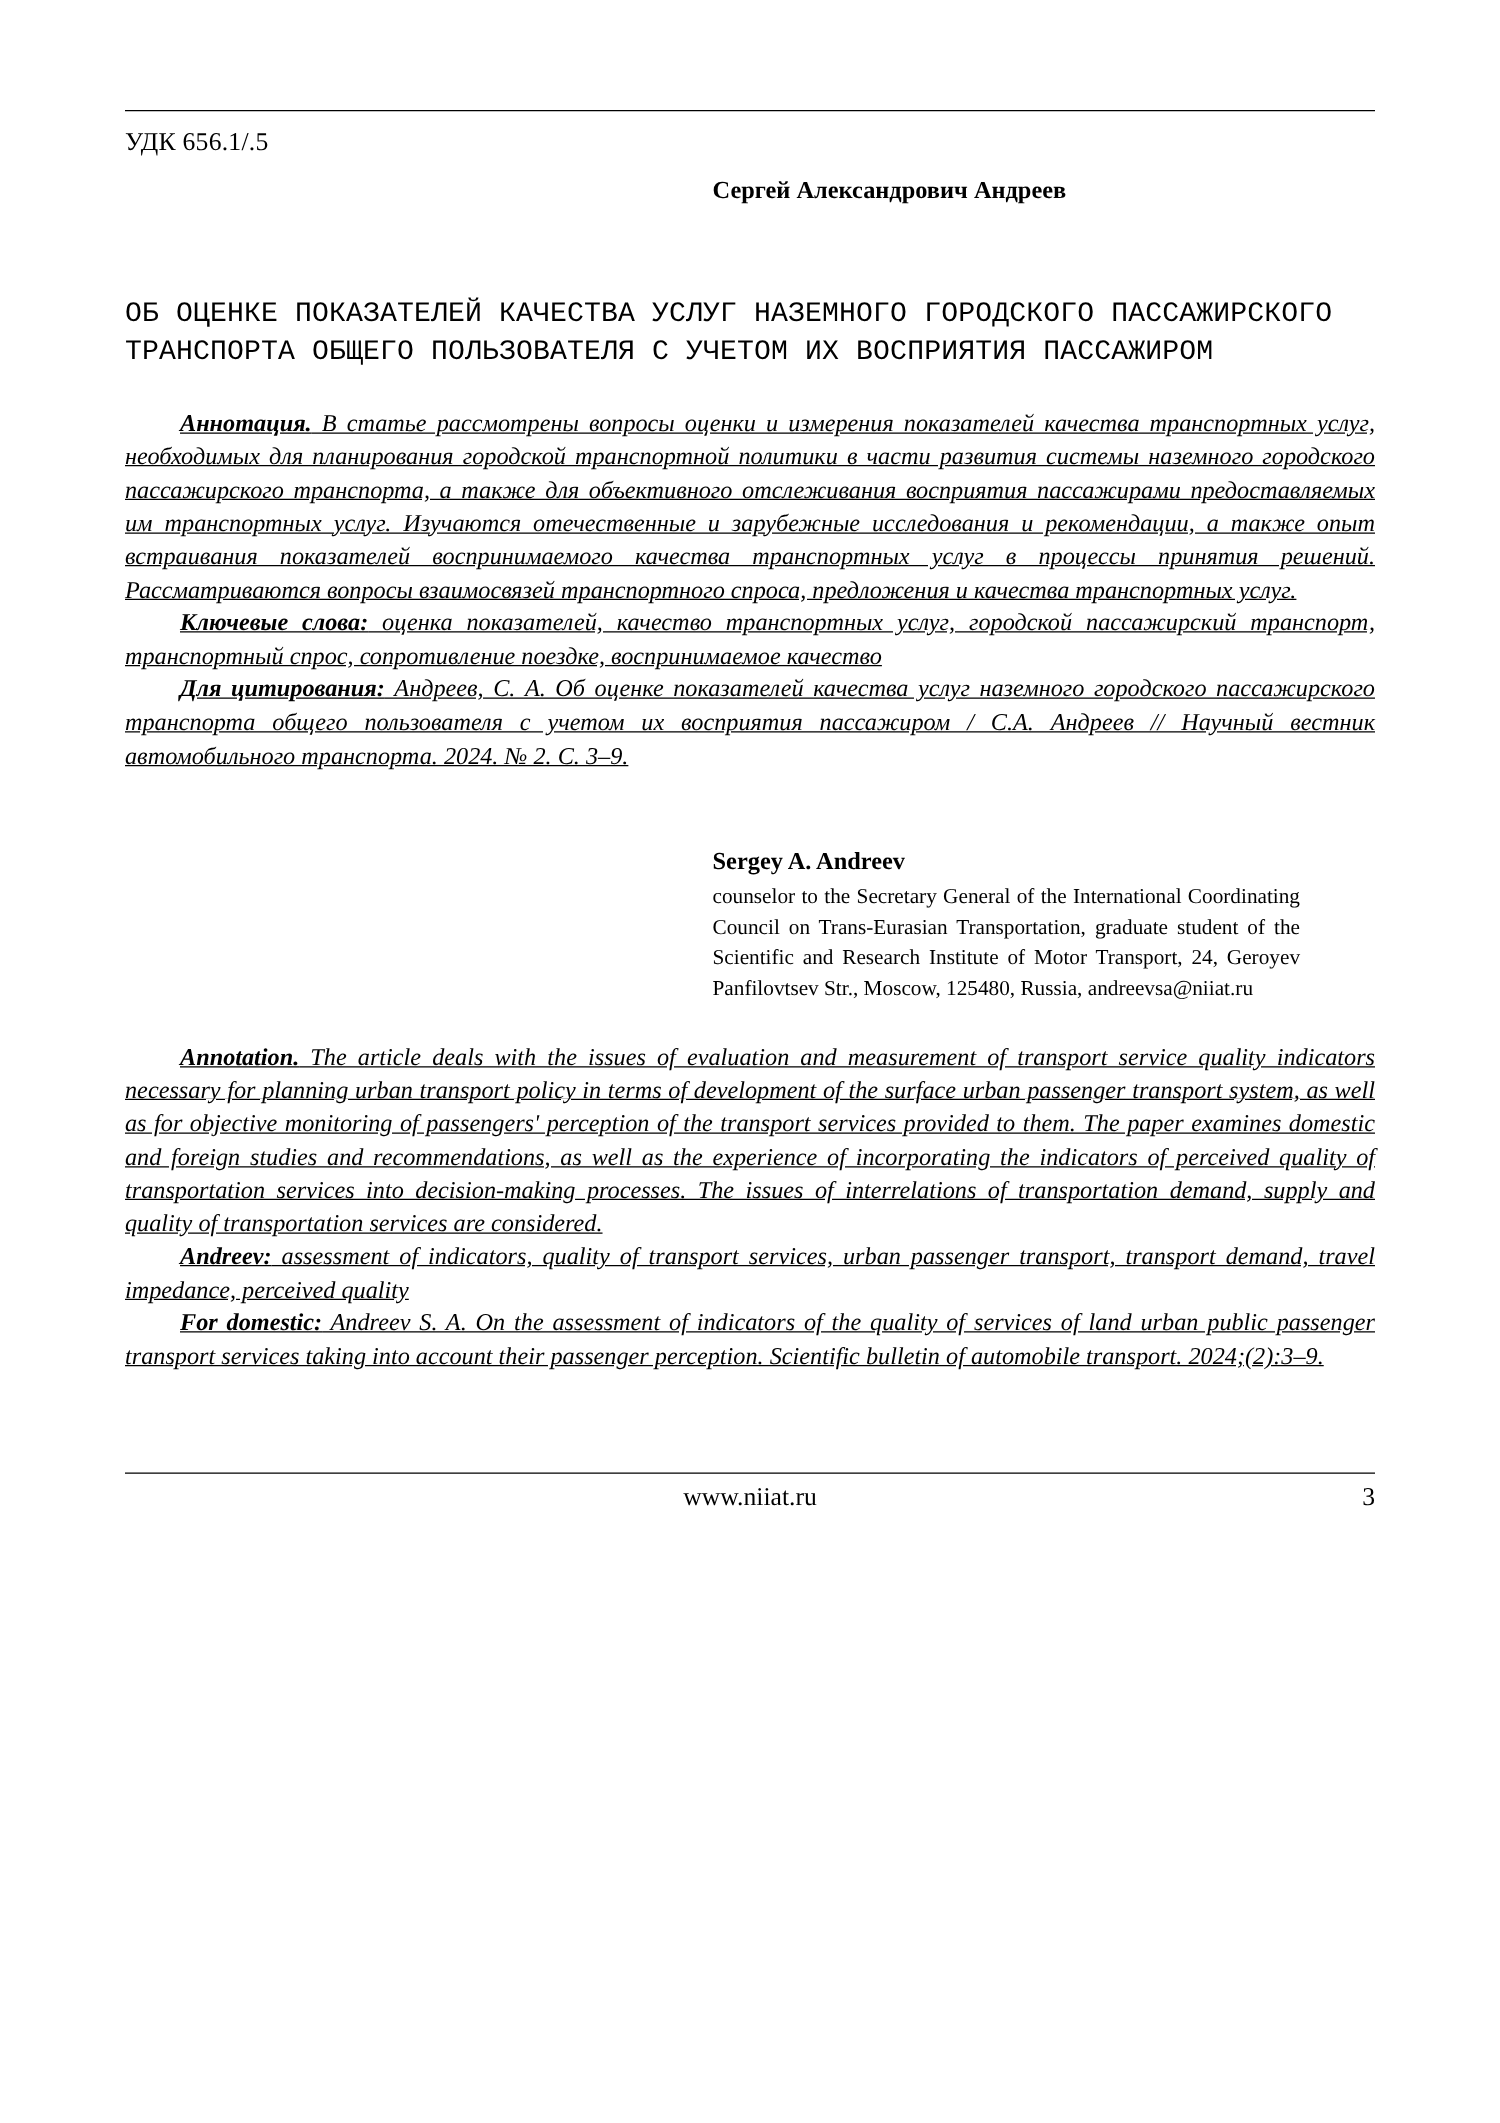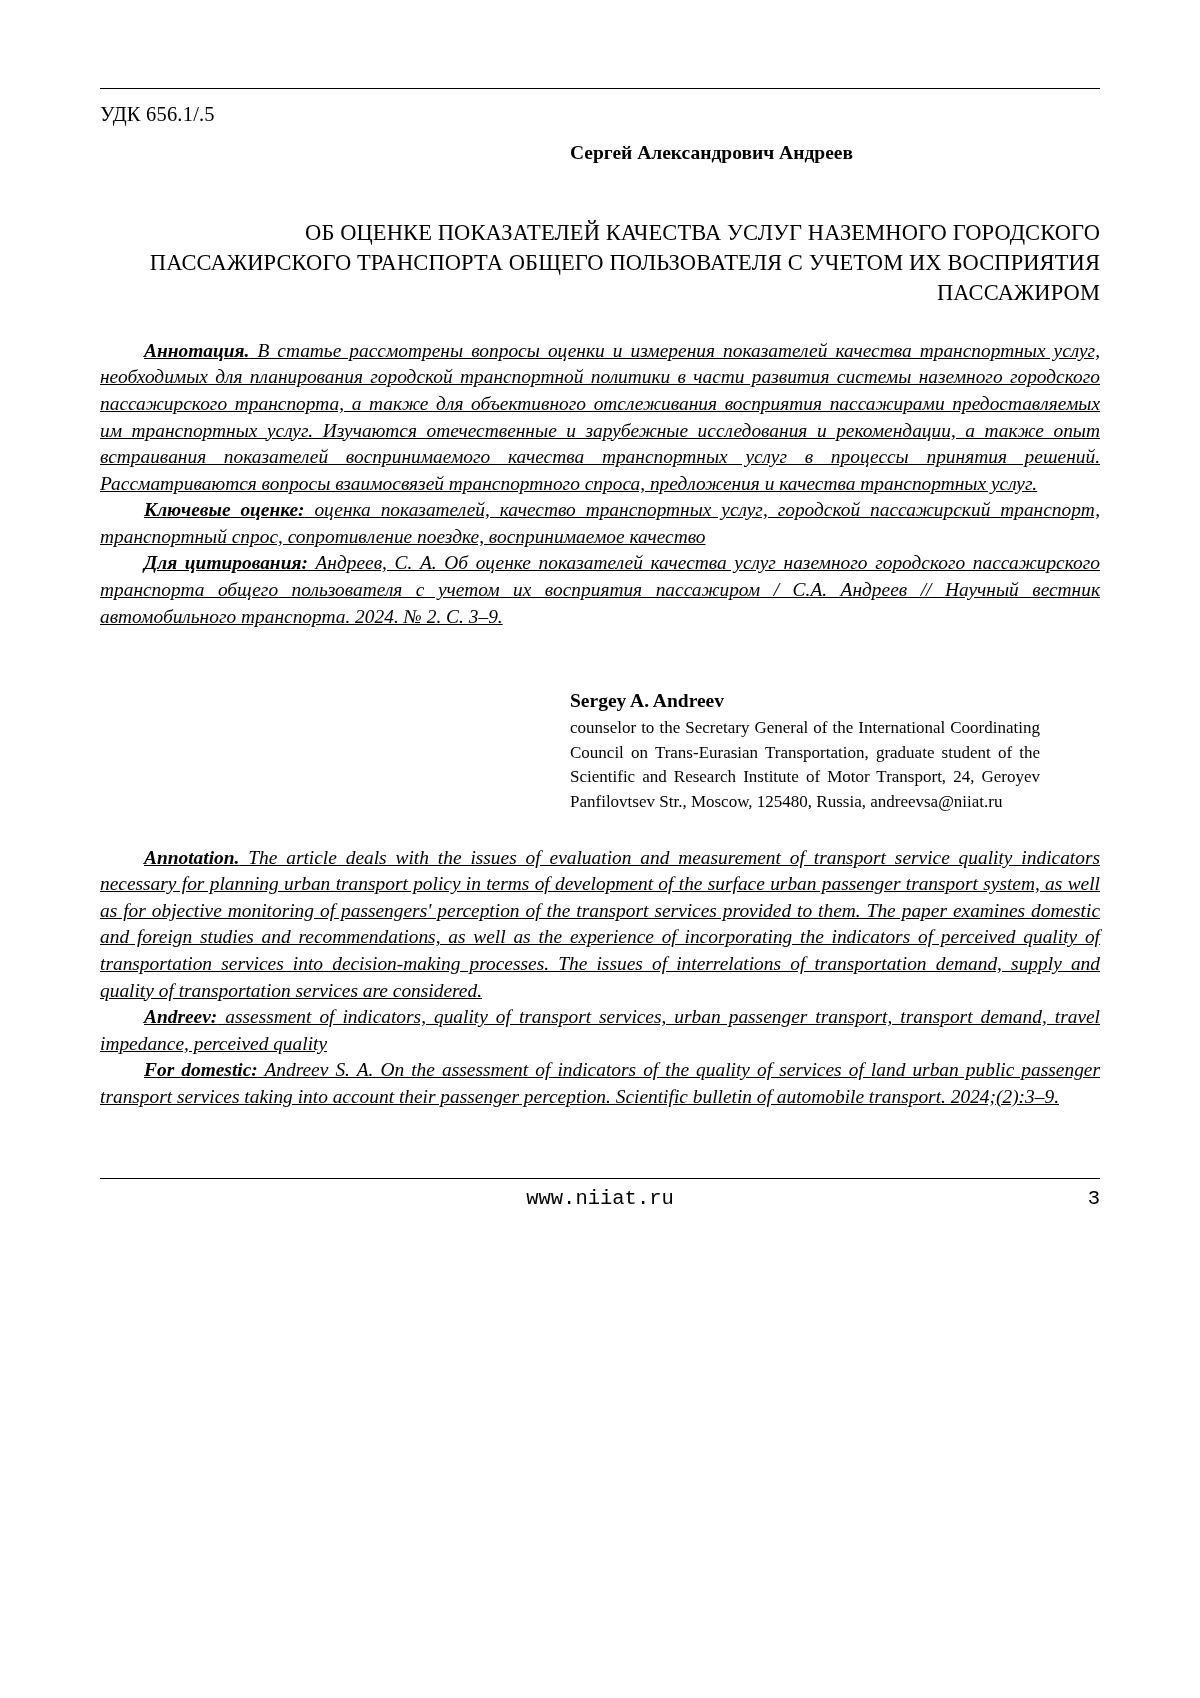--- a/index.html
+++ b/index.html
@@ -50,27 +50,28 @@
   }
   .author-affil {
     font-size: 19px;
     line-height: 1.42;
     text-align: justify;
     text-align-last: left;
     hyphens: manual;
   }
 
   .title {
-    text-align: right;
+    text-align: left;
     font-size: 22.5px;
     line-height: 1.33;
-    margin-top: 54px;
+    margin-top: 73px;
     margin-bottom: 0;
     font-weight: normal;
     letter-spacing: 0.1px;
+    font-family: Liberation Mono, monospace;
   }
   .title-en {
     text-align: center;
     font-size: 22.5px;
     line-height: 1.33;
     margin-top: 46px;
     font-weight: normal;
   }
 
   .abstract {
@@ -108,21 +109,20 @@
     right: 0;
     bottom: 56px;
     width: 100%;
   }
   .footer-inner {
     display: flex;
     align-items: baseline;
     position: relative;
     padding-top: 8px;
     font-size: 20.5px;
-    font-family: Liberation Mono, monospace;
   }
   .footer-site {
     margin: 0 auto;
   }
   .footer-page {
     position: absolute;
     right: 0;
     top: 8px;
     font-size: 20.5px;
   }
@@ -137,21 +137,21 @@
   <div class="udk">УДК 656.1/.5</div>
 
   <div class="author-block">
     <div class="author-name">Сергей Александрович Андреев</div>
   </div>
 
   <h1 class="title">ОБ ОЦЕНКЕ ПОКАЗАТЕЛЕЙ КАЧЕСТВА УСЛУГ НАЗЕМНОГО ГОРОДСКОГО ПАССАЖИРСКОГО ТРАНСПОРТА ОБЩЕГО ПОЛЬЗОВАТЕЛЯ С УЧЕТОМ ИХ ВОСПРИЯТИЯ ПАССАЖИРОМ</h1>
 
   <div class="abstract">
     <p><span class="lead">Аннотация.</span><span> В статье рассмотрены вопросы оценки и измерения показателей качества транспортных услуг, необходимых для планирования городской транспортной политики в части развития системы наземного городского пассажирского транспорта, а также для объективного отслеживания восприятия пассажирами предоставляемых им транспортных услуг. Изучаются отечественные и зарубежные исследования и рекомендации, а также опыт встраивания показателей воспринимаемого качества транспортных услуг в процессы принятия решений. Рассматриваются вопросы взаимосвязей транспортного спроса, предложения и качества транспортных услуг.</span></p>
-    <p><span class="lead">Ключевые оценке:</span><span> оценка показателей, качество транспортных услуг, городской пассажирский транспорт, транспортный спрос, сопротивление поездке, воспринимаемое качество</span></p>
+    <p><span class="lead">Ключевые слова:</span><span> оценка показателей, качество транспортных услуг, городской пассажирский транспорт, транспортный спрос, сопротивление поездке, воспринимаемое качество</span></p>
     <p><span class="lead">Для цитирования:</span><span> Андреев, С. А. Об оценке показателей качества услуг наземного городского пассажирского транспорта общего пользователя с учетом их восприятия пассажиром / С.А. Андреев // Научный вестник автомобильного транспорта. 2024. № 2. С. 3–9.</span></p>
   </div>
 
   <div class="author-block-en">
     <div class="author-name">Sergey A. Andreev</div>
     <div class="author-affil-en">counselor to the Secretary General of the International Coordinating Council on Trans-Eurasian Transportation, graduate student of the Scientific and Research Institute of Motor Transport, 24, Geroyev Panfilovtsev Str., Moscow, 125480, Russia, andreevsa@niiat.ru</div>
   </div>
 
 
   <div class="abstract">

